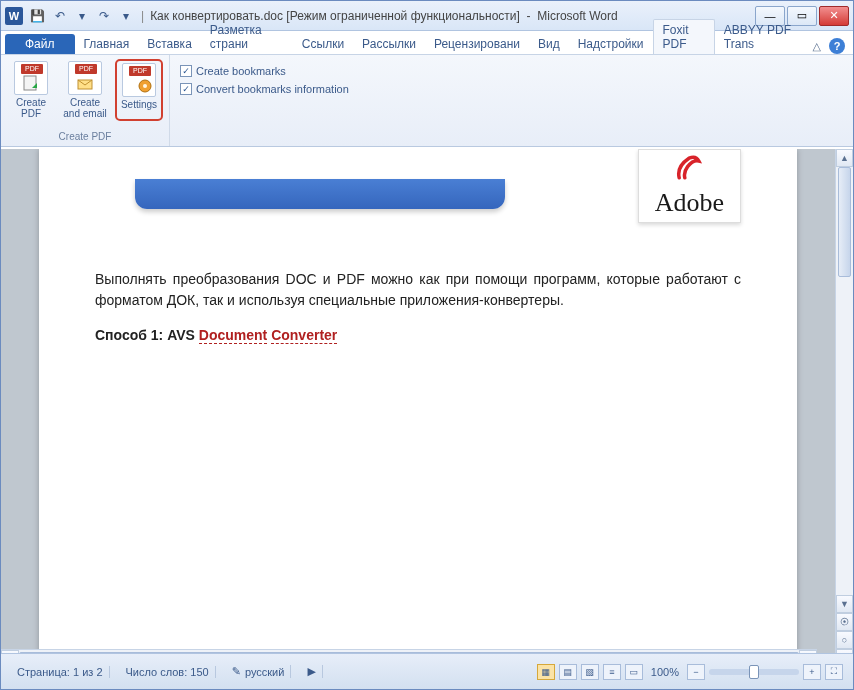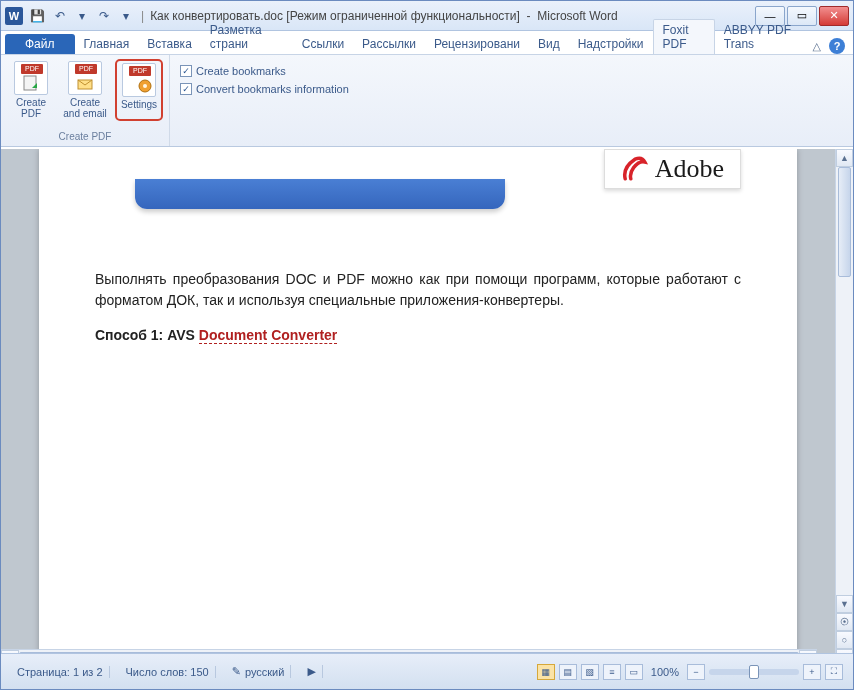--- a/index.html
+++ b/index.html
@@ -29,21 +29,21 @@
 .pdf-badge { width: 22px; height: 10px; background: #c0392b; color: #fff; font-size: 7px; text-align: center; line-height: 10px; position: absolute; top: 2px; left: 6px; border-radius: 1px; }
 .big-btn-label { font-size: 10px; color: #3b5a8a; text-align: center; line-height: 11px; margin-top: 2px; }
 .group-label { font-size: 10px; color: #6b7f9e; text-align: center; margin-top: auto; }
 .checkboxes { display: flex; flex-direction: column; gap: 6px; padding: 6px 4px; font-size: 11px; color: #3b5a8a; }
 .cb-row { display: flex; align-items: center; gap: 4px; cursor: pointer; }
 .cb { width: 12px; height: 12px; border: 1px solid #7a94b8; background: #fff; display: flex; align-items: center; justify-content: center; font-size: 9px; color: #2a5590; }
 .doc-area { position: absolute; top: 148px; left: 0; right: 0; bottom: 22px; background: #bfc7cf; display: flex; }
 .doc-scroll { flex: 1; overflow: hidden; position: relative; }
 .page { background: #fff; margin: 0 auto; width: 758px; min-height: 600px; box-shadow: 0 0 6px rgba(0,0,0,0.25); padding: 30px 56px 30px 56px; position: relative; }
 .page-top-blue { height: 30px; background: linear-gradient(#4a7fd4,#3566bd); border-radius: 0 0 12px 12px; width: 370px; margin-left: 40px; box-shadow: 0 3px 5px rgba(0,0,0,0.2); }
-.adobe-box { position: absolute; top: 0; right: 56px; background: #fff; border: 1px solid #ddd; box-shadow: 0 2px 4px rgba(0,0,0,0.15); padding: 4px 16px; display: flex; align-items: center; gap: 6px; }
+.adobe-box { position: absolute; top: 0; right: 56px; background: #fff; border: 1px solid #ddd; box-shadow: 0 2px 4px rgba(0,0,0,0.15); padding: 4px 16px; display: flex; align-items: center; gap: 6px; flex-direction: column; }
 .adobe-logo { width: 28px; height: 28px; }
 .adobe-text { font-family: Georgia, serif; font-size: 26px; color: #1a1a1a; }
 .doc-text { margin-top: 60px; font-size: 14px; color: #222; line-height: 1.5; }
 .doc-text p { margin-bottom: 14px; text-align: justify; }
 .doc-text p.bold { font-weight: bold; text-align: left; }
 .u-red { color: #b02020; border-bottom: 1px dashed #b02020; }
 .vscroll { width: 18px; background: #eef2f8; border-left: 1px solid #c7d4e6; display: flex; flex-direction: column; }
 .vscroll-btn { height: 18px; background: linear-gradient(#f8faff,#e0e8f3); border: 1px solid #c0cee0; display: flex; align-items: center; justify-content: center; font-size: 9px; color: #5a7090; cursor: pointer; }
 .vscroll-track { flex: 1; position: relative; }
 .vscroll-thumb { position: absolute; top: 0; left: 2px; right: 2px; height: 110px; background: linear-gradient(90deg,#e6edf7,#c6d5eb); border: 1px solid #a8bcda; border-radius: 2px; cursor: pointer; }

